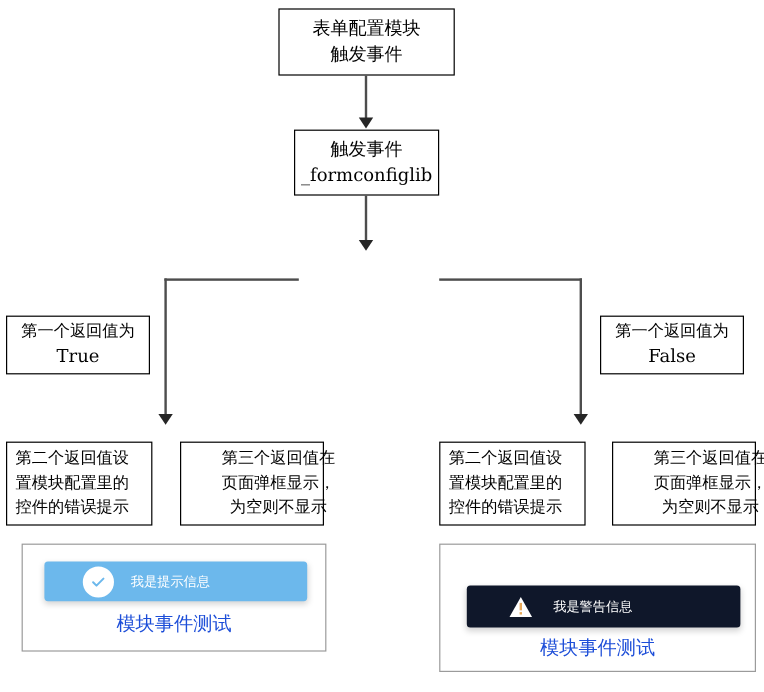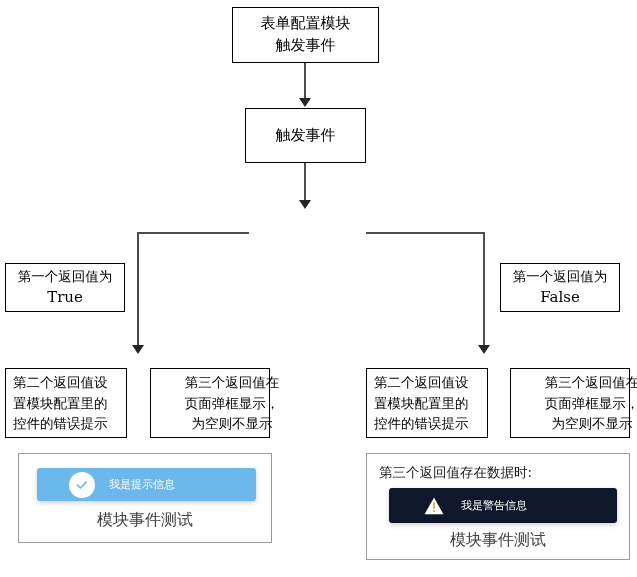--- a/index.html
+++ b/index.html
@@ -87,39 +87,40 @@
     margin-left:14px;
     font-size:11px;
     color:#ffffff;
     white-space:nowrap;
   }
   .panel-caption{
     position:absolute;
     width:100%;
     text-align:center;
     font-size:16px;
-    color:#404040;
+    color:#1d4ed8;
     white-space:nowrap;
   }
 </style>
 </head>
 <body>
 
 <div id="canvas">
 
   <div class="box" style="left:232px;top:7px;width:147px;height:56px;">
     <span class="ln">表单配置模块</span>
     <span class="ln">触发事件</span>
   </div>
 
   <div class="vline" style="left:304px;top:63px;height:36px;"></div>
   <div class="arrow-down" style="left:299px;top:98px;"></div>
 
   <div class="box" style="left:245px;top:108px;width:121px;height:55px;">
     <span class="ln">触发事件</span>
+    <span class="ln mono-serif">_formconfiglib</span>
   </div>
 
   <div class="vline" style="left:304px;top:163px;height:38px;"></div>
   <div class="arrow-down" style="left:299px;top:200px;"></div>
 
 
   <div class="hline" style="left:137px;top:232px;width:112px;"></div>
   <div class="vline" style="left:137px;top:232px;height:116px;"></div>
   <div class="arrow-down" style="left:132px;top:345px;"></div>
 
@@ -167,21 +168,20 @@
         <svg width="16" height="16" viewBox="0 0 16 16" aria-hidden="true">
           <path d="M3.6 8.2 L6.4 11 L12.2 5.2" fill="none" stroke="#6cb8ec" stroke-width="1.7" stroke-linecap="round" stroke-linejoin="round"></path>
         </svg>
       </span>
       <span class="toast-text">我是提示信息</span>
     </div>
     <div class="panel-caption" style="left:0;top:56px;">模块事件测试</div>
   </div>
 
   <div class="panel" style="left:366px;top:453px;width:264px;height:107px;">
-    <div class="panel-title" style="left:12px;top:10px;">第三个返回值存在数据时:</div>
     <div class="toast toast-warn" style="left:22px;top:34px;width:228px;height:35px;">
       <span class="toast-icon warn">
         <svg width="22" height="20" viewBox="0 0 22 20" aria-hidden="true">
           <path d="M11 1.6 L20.4 18.2 L1.6 18.2 Z" fill="#ffffff"></path>
           <rect x="10" y="6.4" width="2" height="6.2" fill="#e8a95a"></rect>
           <rect x="10" y="14.1" width="2" height="2" fill="#e8a95a"></rect>
         </svg>
       </span>
       <span class="toast-text">我是警告信息</span>
     </div>

